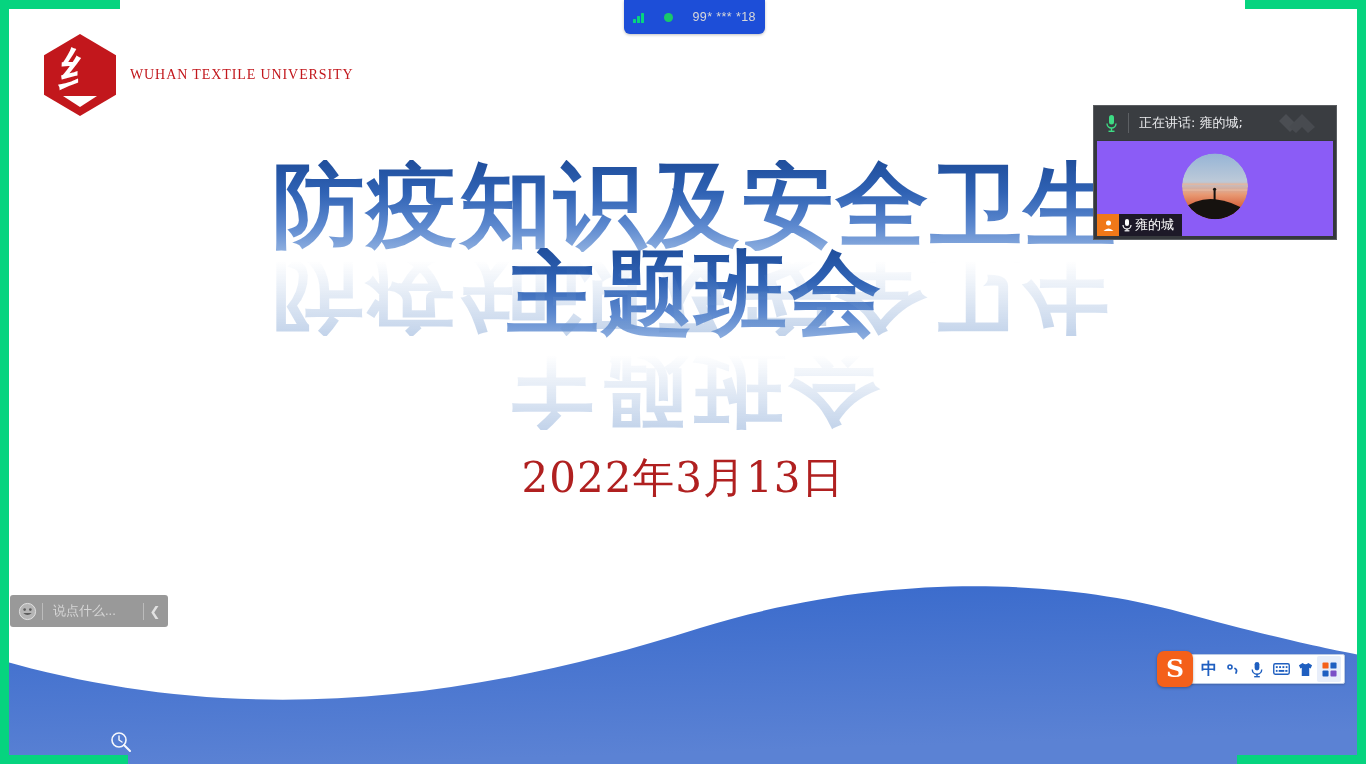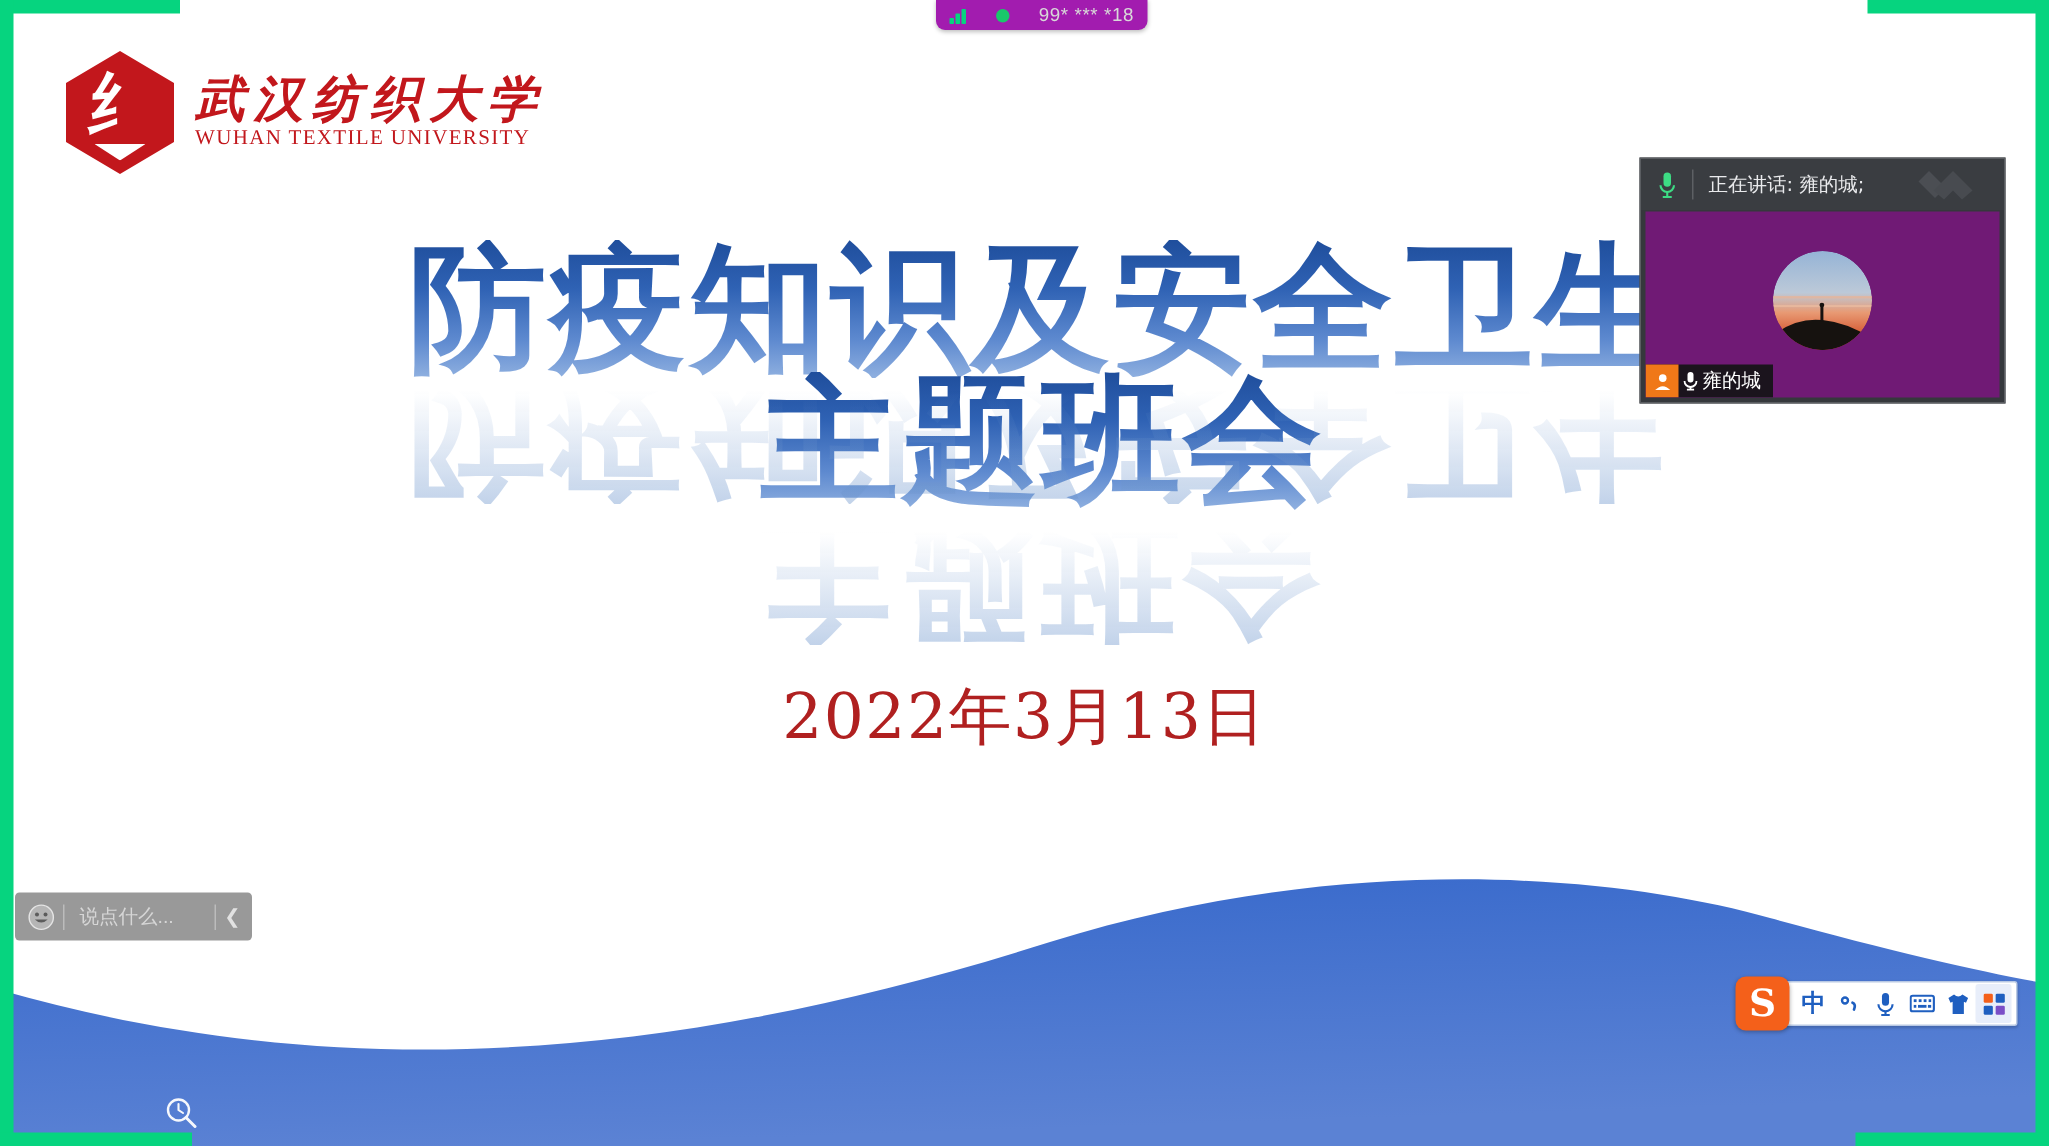--- a/index.html
+++ b/index.html
@@ -14,22 +14,22 @@
   .frame-top-left{left:0;top:0;width:120px;height:9px;}
   .frame-top-right{left:1245px;top:0;width:121px;height:9px;}
   .frame-left{left:0;top:0;width:9px;height:764px;}
   .frame-right{right:0;top:0;width:9px;height:764px;}
   .frame-bottom-left{left:0;bottom:0;width:128px;height:9px;}
   .frame-bottom-right{left:1237px;bottom:0;width:129px;height:9px;}
 
   
   .status-pill{
     position:absolute;left:624px;top:0;z-index:60;
-    height:20px;min-width:116px;
-    background:#a21caf;border-radius:0 0 6px 6px;
+    height:34px;min-width:116px;
+    background:#1d4ed8;border-radius:0 0 6px 6px;
     display:flex;align-items:center;gap:20px;
     padding:0 9px;box-sizing:border-box;
     box-shadow:0 1px 3px rgba(0,0,0,.25);
   }
   .sig-bars{display:flex;align-items:flex-end;gap:1.5px;height:11px;}
   .sig-bars i{display:block;width:2.5px;background:#06d47f;border-radius:.5px;}
   .sig-bars i:nth-child(1){height:4px;}
   .sig-bars i:nth-child(2){height:7px;}
   .sig-bars i:nth-child(3){height:10px;}
   .green-dot{width:9px;height:9px;border-radius:50%;background:#19c86a;display:block;}
@@ -126,39 +126,39 @@
   .cb-placeholder{
     color:#d6d6d6;font-size:13px;padding:0 10px;white-space:nowrap;min-width:80px;
   }
   .cb-chev{
     width:22px;height:32px;display:flex;align-items:center;justify-content:center;
     color:#e2e2e2;font-size:13px;
   }
 
   
   .video-panel{
-    position:absolute;left:1093px;top:105px;width:244px;height:164px;z-index:50;
+    position:absolute;left:1093px;top:105px;width:244px;height:135px;z-index:50;
     background:#35383c;border:1px solid #5a5d61;box-sizing:border-box;
     display:flex;flex-direction:column;
   }
   .vp-header{
     height:34px;background:#3a3d41;display:flex;align-items:center;
     position:relative;flex:0 0 34px;
   }
   .vp-mic{
     width:34px;height:34px;display:flex;align-items:center;justify-content:center;
   }
   .vp-divider{width:1px;height:20px;background:#5d6064;}
   .vp-speaking{
     color:#e9eaec;font-size:13px;padding-left:10px;white-space:nowrap;
     font-family:"DejaVu Sans","Liberation Sans",sans-serif;
   }
   .vp-watermark{position:absolute;right:10px;top:6px;opacity:.35;}
   .vp-body{
-    flex:1;background:#701a75;margin:1px 3px 3px 3px;position:relative;overflow:hidden;
+    flex:1;background:#8b5cf6;margin:1px 3px 3px 3px;position:relative;overflow:hidden;
   }
   .avatar{
     position:absolute;left:50%;top:50%;transform:translate(-50%,-54%);
     width:66px;height:66px;border-radius:50%;overflow:hidden;
   }
   .name-tile{
     position:absolute;left:0;bottom:0;height:22px;display:flex;align-items:center;
     background:rgba(20,20,22,.92);
   }
   .nt-badge{
@@ -215,21 +215,20 @@
     <line x1="14" y1="14" x2="20" y2="20" stroke="#ffffff" stroke-width="2" stroke-linecap="round"></line>
   </svg>
 
   <div class="logo-wrap">
     <div class="logo-mark">
       <div class="hexagon"></div>
       <div class="hex-glyph">纟</div>
       <div class="hex-notch"></div>
     </div>
     <div class="logo-text">
-      <div class="logo-cn">武汉纺织大学</div>
       <div class="logo-en">WUHAN TEXTILE UNIVERSITY</div>
     </div>
   </div>
 
   <div class="title-block">
     <div class="title-line title-1">防疫知识及安全卫生</div>
     <div class="title-refl refl-1">防疫知识及安全卫生</div>
     <div class="title-line title-2">主题班会</div>
     <div class="title-refl refl-2">主题班会</div>
   </div>

